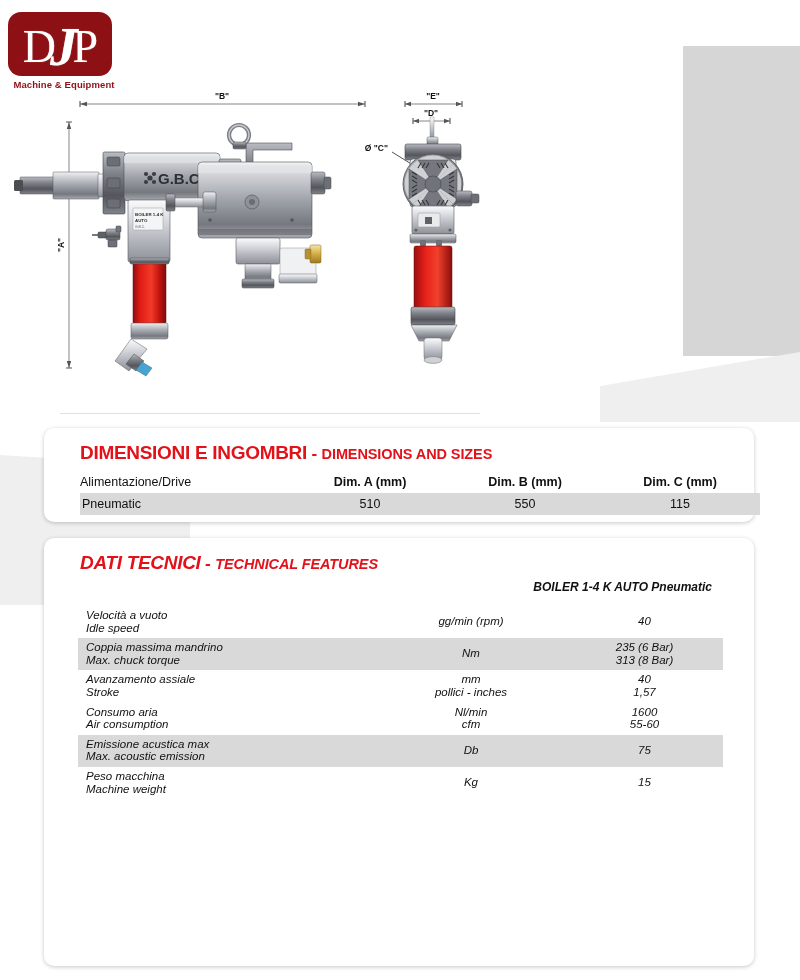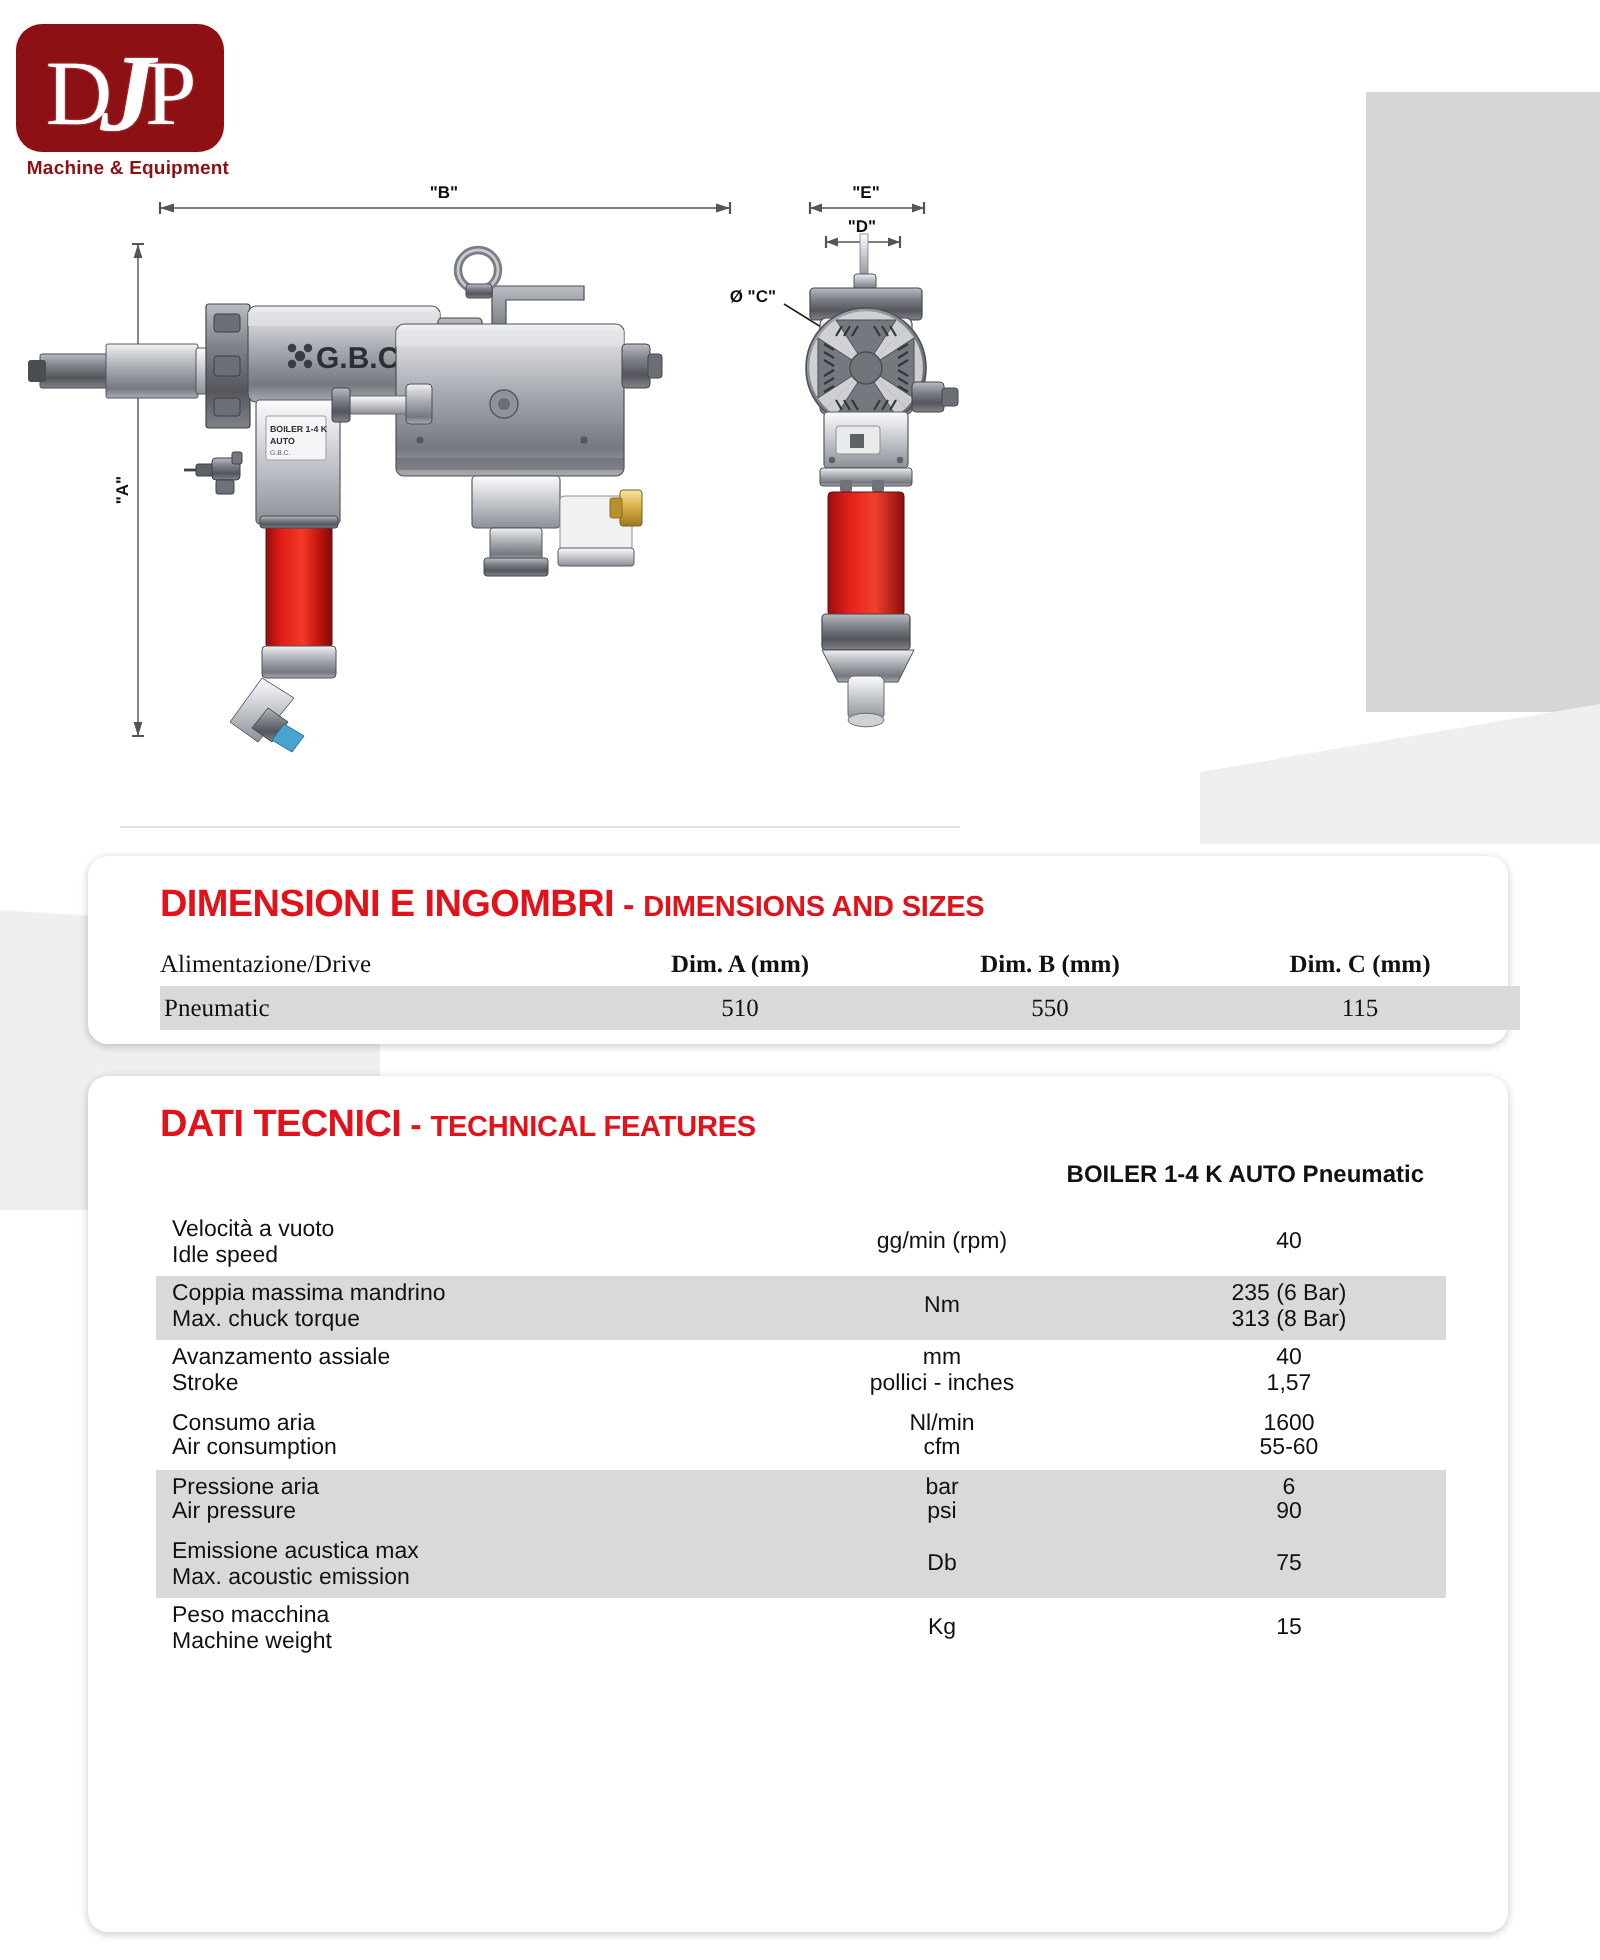--- a/index.html
+++ b/index.html
@@ -46,39 +46,39 @@
     font-family:"Liberation Sans",sans-serif;
     font-size:8.5px;font-weight:bold;fill:#111;
   }
 
   
   .card{
     position:absolute;background:#fff;border-radius:10px;
     box-shadow:0 1px 4px rgba(0,0,0,.22);z-index:7;
   }
   #card-dimensions{left:44px;top:428px;width:710px;height:94px;}
-  #card-technical{left:44px;top:538px;width:710px;height:428px;}
+  #card-technical{left:44px;top:538px;width:710px;height:428px;font-style:italic;}
 
   .card-title{
     position:absolute;left:36px;top:14px;white-space:nowrap;
   }
   .t-it{
     color:#e2121a;font-size:19px;font-weight:bold;letter-spacing:-.3px;
   }
   .t-dash{color:#e2121a;font-size:17px;font-weight:bold;}
   .t-en{
     color:#e2121a;font-size:14.5px;font-weight:bold;letter-spacing:-.1px;
   }
 
   
   #dim-table{
     position:absolute;left:36px;top:43px;width:640px;
     border-collapse:collapse;table-layout:fixed;
   }
-  #dim-table th,#dim-table td{padding:0;font-family:Liberation Serif, serif;}
+  #dim-table th,#dim-table td{padding:0;}
   #dim-table thead th{
     font-size:12.5px;font-weight:bold;color:#111;
     text-align:center;height:22px;vertical-align:middle;
   }
   #dim-table thead th.lead{text-align:left;font-weight:normal;font-size:12.5px;}
   #dim-table tbody td{
     background:#d9d9d9;height:22px;font-size:12.5px;
     text-align:center;vertical-align:middle;color:#111;
   }
   #dim-table tbody td.lead{text-align:left;padding-left:2px;}
@@ -420,34 +420,20 @@
             <span class="ln">Nl/min</span>
             <span class="ln">cfm</span>
           </td>
           <td class="c-value">
             <span class="ln">1600</span>
             <span class="ln">55-60</span>
           </td>
         </tr>
         <tr class="shaded">
           <td class="c-label">
-            <span class="ln">Pressione aria</span>
-            <span class="ln">Air pressure</span>
-          </td>
-          <td class="c-unit">
-            <span class="ln">bar</span>
-            <span class="ln">psi</span>
-          </td>
-          <td class="c-value">
-            <span class="ln">6</span>
-            <span class="ln">90</span>
-          </td>
-        </tr>
-        <tr class="shaded">
-          <td class="c-label">
             <span class="ln">Emissione acustica max</span>
             <span class="ln">Max. acoustic emission</span>
           </td>
           <td class="c-unit">
             <span class="ln">Db</span>
           </td>
           <td class="c-value">
             <span class="ln">75</span>
           </td>
         </tr>

